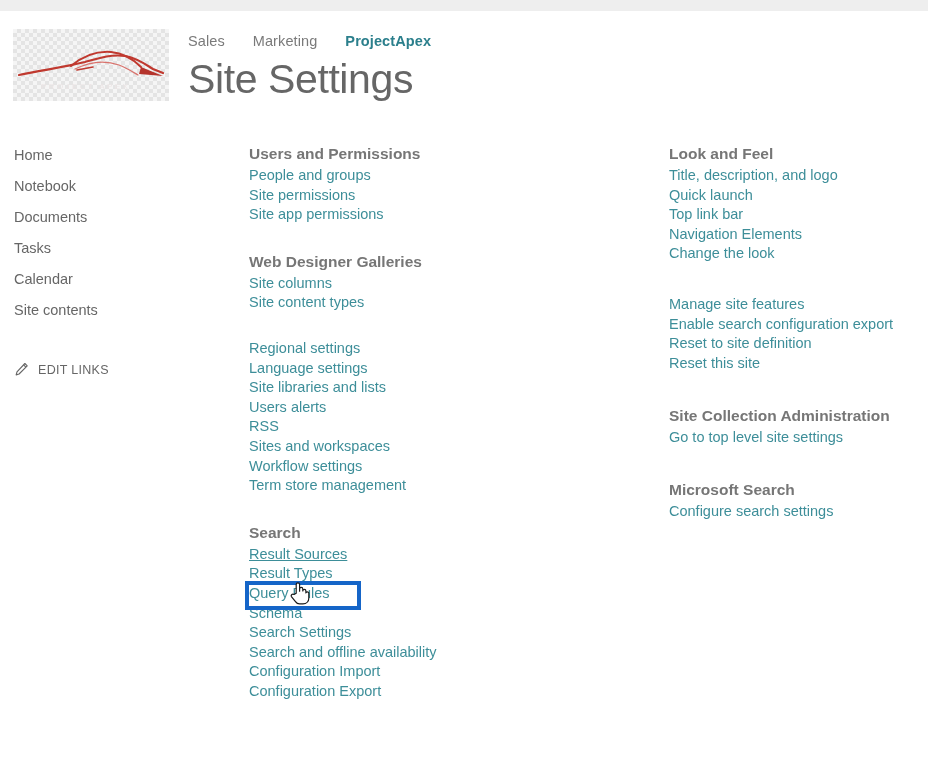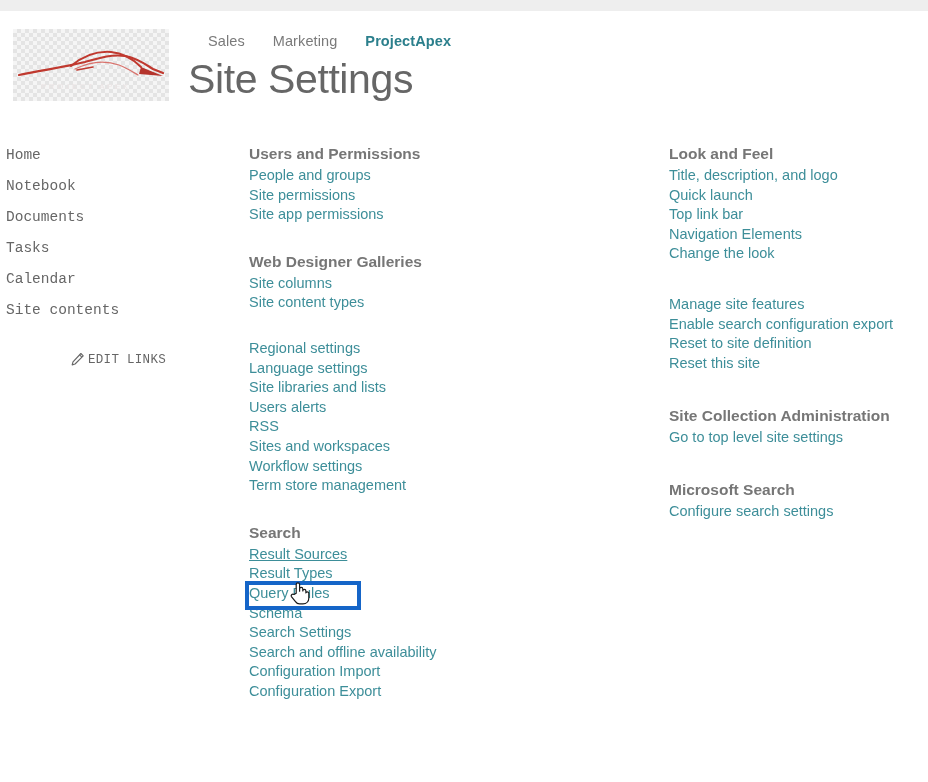--- a/index.html
+++ b/index.html
@@ -43,21 +43,20 @@
   .logo-box svg { display: block; }
 
   
   .topnav {
     position: absolute;
     left: 188px;
     top: 33px;
     display: flex;
     align-items: flex-start;
     gap: 28px;
-    margin-left: 20px;
   }
   .topnav-item {
     font-size: 14.5px;
     color: #7a7a7a;
     letter-spacing: .1px;
     white-space: nowrap;
     cursor: pointer;
   }
   .topnav-item.active {
     color: #2b7f8c;
@@ -73,39 +72,37 @@
     font-weight: 300;
     color: #666666;
     letter-spacing: -0.4px;
     line-height: 1.15;
     white-space: nowrap;
   }
 
   
   .quicklaunch {
     position: absolute;
-    left: 6px;
+    left: 14px;
     top: 140px;
     width: 160px;
-    font-family: Liberation Mono, monospace;
   }
   .ql-item {
     font-size: 14.5px;
     color: #666666;
     line-height: 31px;
     white-space: nowrap;
     cursor: pointer;
   }
   .ql-edit {
-    margin-top: 26px;
+    margin-top: 36px;
     display: flex;
     align-items: center;
-    gap: 3px;
-    cursor: pointer;
-    justify-content: flex-end;
+    gap: 9px;
+    cursor: pointer;
   }
   .ql-edit-label {
     font-size: 12.5px;
     color: #666666;
     letter-spacing: .3px;
   }
   .pencil-icon { display: block; }
 
   
   .col-mid {

